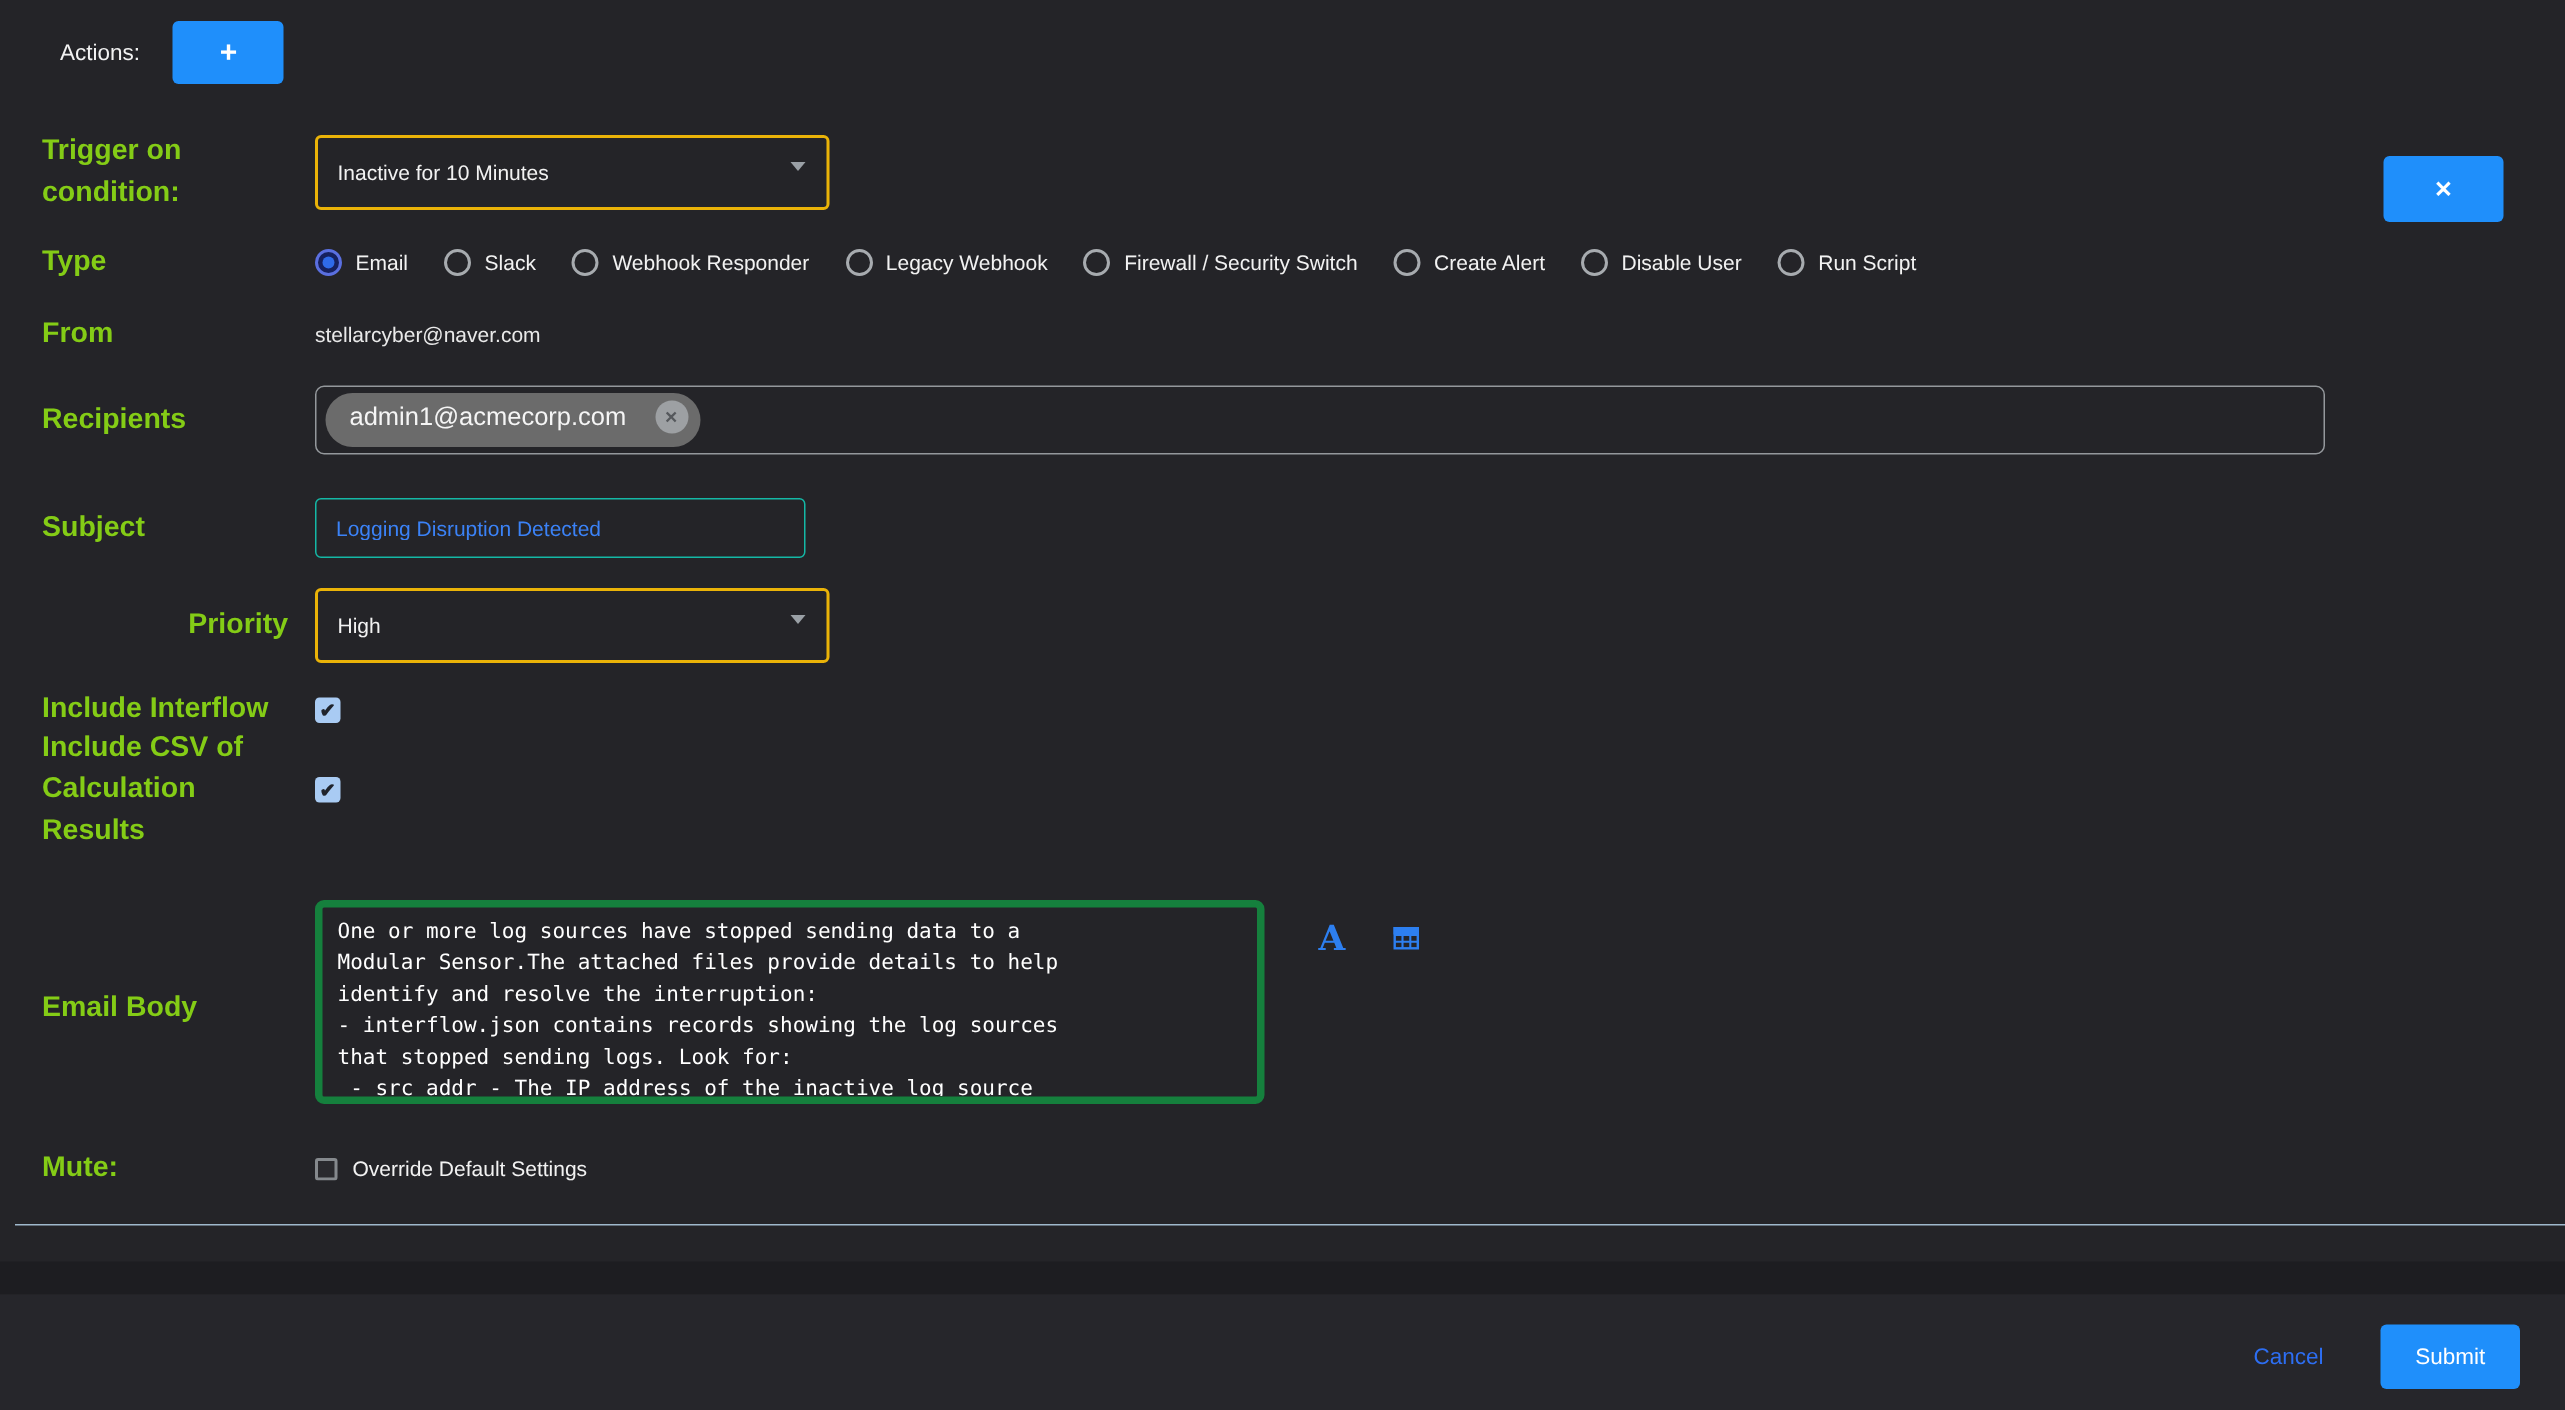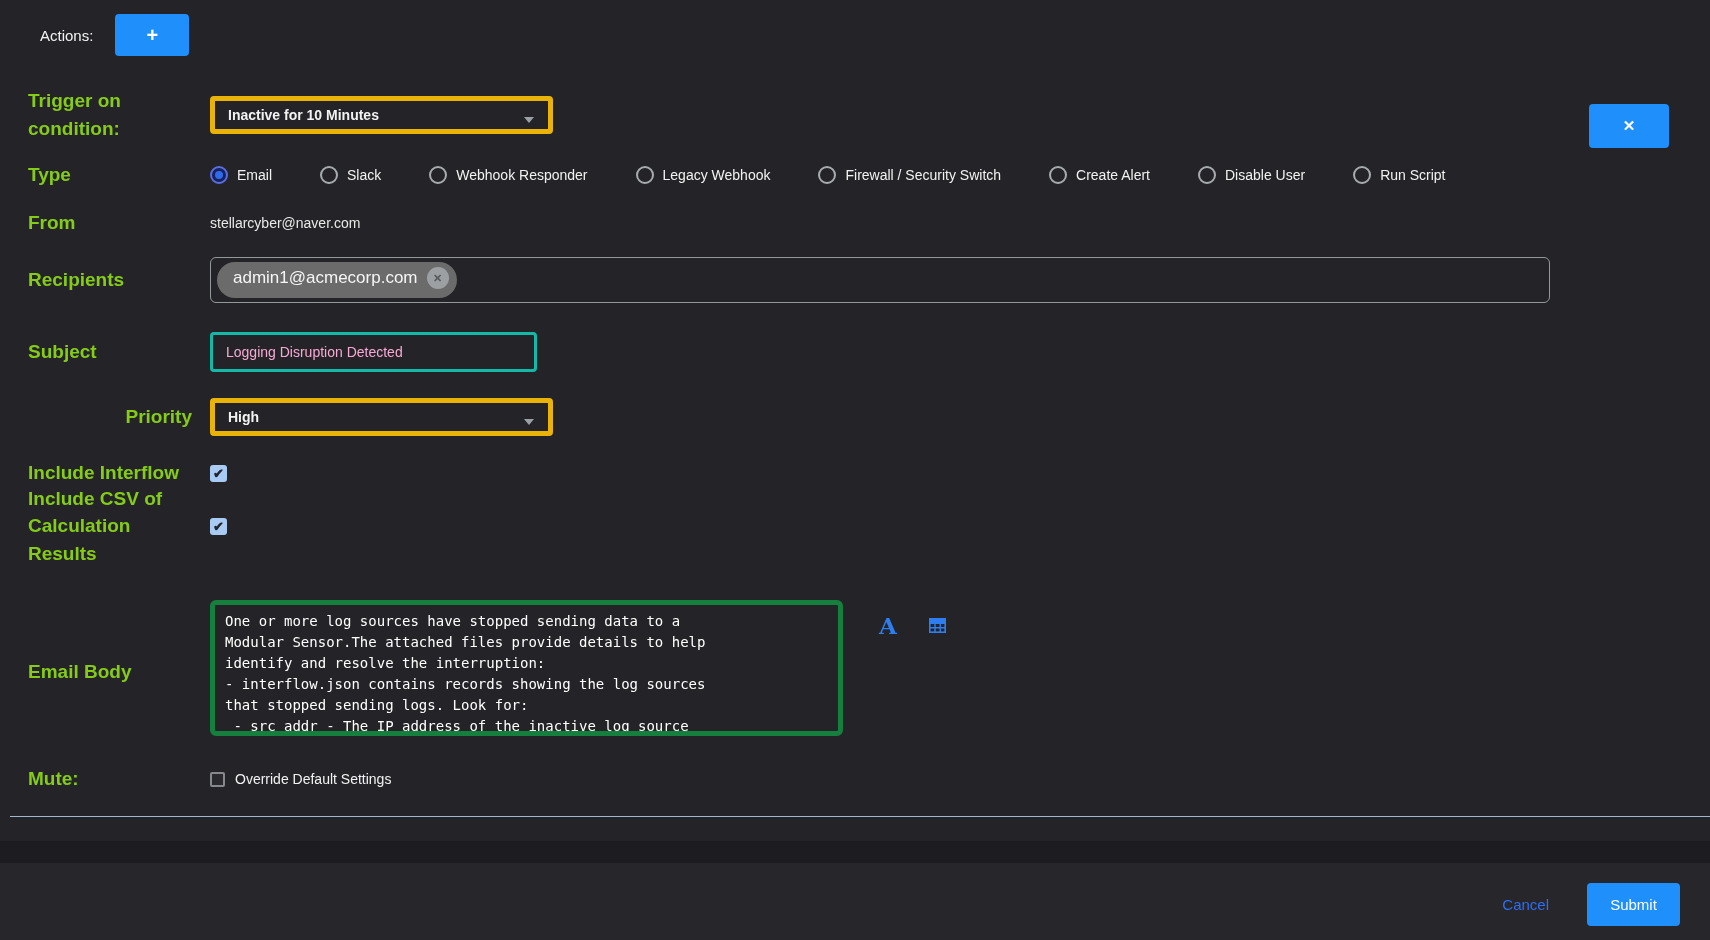--- a/index.html
+++ b/index.html
@@ -18,58 +18,57 @@
     font-family:"Liberation Sans", sans-serif;
   }
   .add-btn { width:74px; height:42px; font-size:20px; font-weight:bold; }
   
   .form { position:relative; padding:40px 0 0 28px; }
   .close-btn { position:absolute; top:48px; right:41px; width:80px; height:44px; font-size:15px; font-weight:bold; }
   .row { display:flex; align-items:center; }
   .lbl { width:182px; flex:none; font-size:19px; font-weight:700; color:#84cc16; line-height:1.45; padding-right:18px; }
   
   .select {
-    position:relative; width:343px; height:38px; border:5px solid #eab308; border-radius:4px;
+    position:relative; width:343px; height:50px; border:2px solid #eab308; border-radius:4px;
     display:flex; align-items:center; padding:0 36px 0 13px; font-size:14px; color:#f2f2f2; cursor:pointer;
     background:transparent;
-    font-weight:bold;
   }
   .caret {
     position:absolute; right:14px; top:16px; width:0; height:0;
     border-left:5px solid transparent; border-right:5px solid transparent; border-top:6px solid #9aa0a6;
   }
   
-  .radio-group { display:flex; align-items:center; gap:48px; flex-wrap:nowrap; }
+  .radio-group { display:flex; align-items:center; gap:24px; flex-wrap:nowrap; }
   .radio-item { display:flex; align-items:center; gap:9px; cursor:pointer; }
   .radio { width:18px; height:18px; border-radius:50%; border:2px solid #a7abaf; background:transparent; position:relative; flex:none; }
   .radio.checked { border-color:#5a6fe0; background:#16215f; }
   .radio.checked::after {
     content:""; position:absolute; left:50%; top:50%; width:8px; height:8px; margin:-4px 0 0 -4px;
     border-radius:50%; background:#2f6bea;
   }
   .radio-label { font-size:14px; color:#f2f2f2; }
   
   .value-text { font-size:14px; color:#e9e9e9; }
   
   .chips-box {
     width:1340px; height:46px; border:1px solid #94989c; border-radius:6px;
     display:flex; align-items:center; padding:4px 6px; gap:6px;
   }
   .chip {
     height:36px; border-radius:18px; background:#6b6b6b; color:#f5f5f5;
-    display:inline-flex; align-items:center; gap:9px; padding:0 8px 4px 16px; font-size:17px;
+    display:inline-flex; align-items:center; gap:19px; padding:0 8px 4px 16px; font-size:17px;
   }
   .chip-x {
     width:22px; height:22px; border-radius:50%; background:#9da0a3; color:#55585c;
     display:flex; align-items:center; justify-content:center; font-size:11px; font-weight:bold; cursor:pointer;
   }
   
   .text-input {
-    width:327px; height:40px; background:transparent; border:3px solid #14b8a6; border-radius:4px;
-    color:#f9a8d4; font-size:14px; padding:0 13px; font-family:"Liberation Sans", sans-serif; outline:none;
+    width:327px; height:40px; background:transparent; border:1px solid #14b8a6; border-radius:4px;
+    color:#3b82f6; font-size:14px; padding:0 13px; font-family:"Liberation Sans", sans-serif; outline:none;
   }
   
   .cb { width:17px; height:17px; border-radius:3px; position:relative; cursor:pointer; flex:none; }
   .cb.on { background:#a9cbf3; }
   .cb.on::after {
     content:"\2714"; position:absolute; inset:0; display:flex; align-items:center; justify-content:center;
     color:#20242c; font-size:13px; font-weight:bold;
   }
   .cb.off { width:15px; height:15px; border:2px solid #85898d; background:#2a2a2e; border-radius:2px; }
   .cb-label { font-size:14px; color:#f2f2f2; margin-left:10px; }

